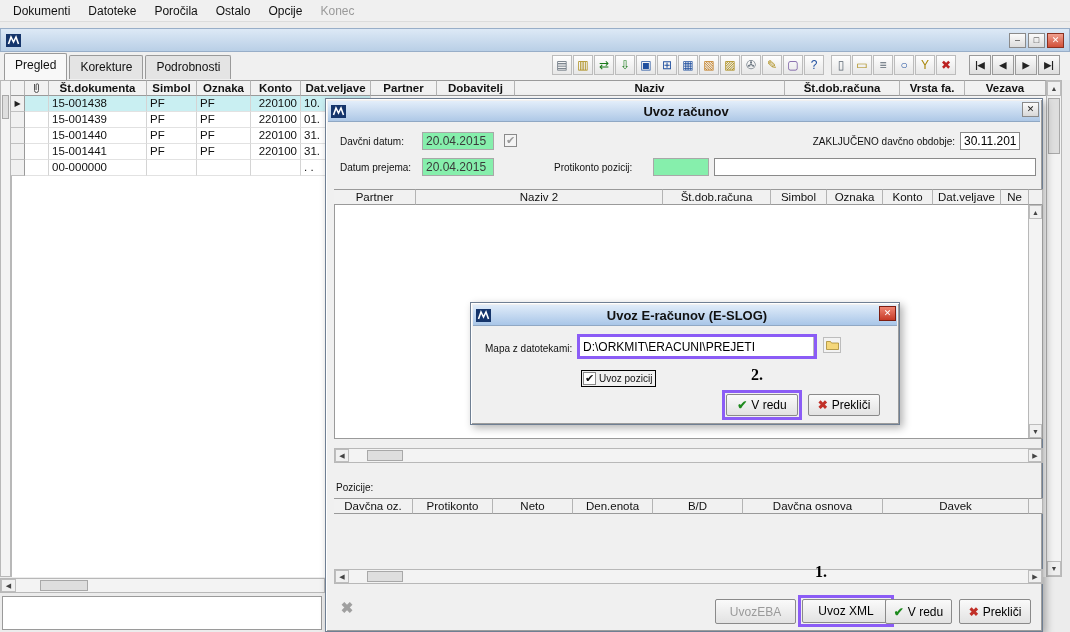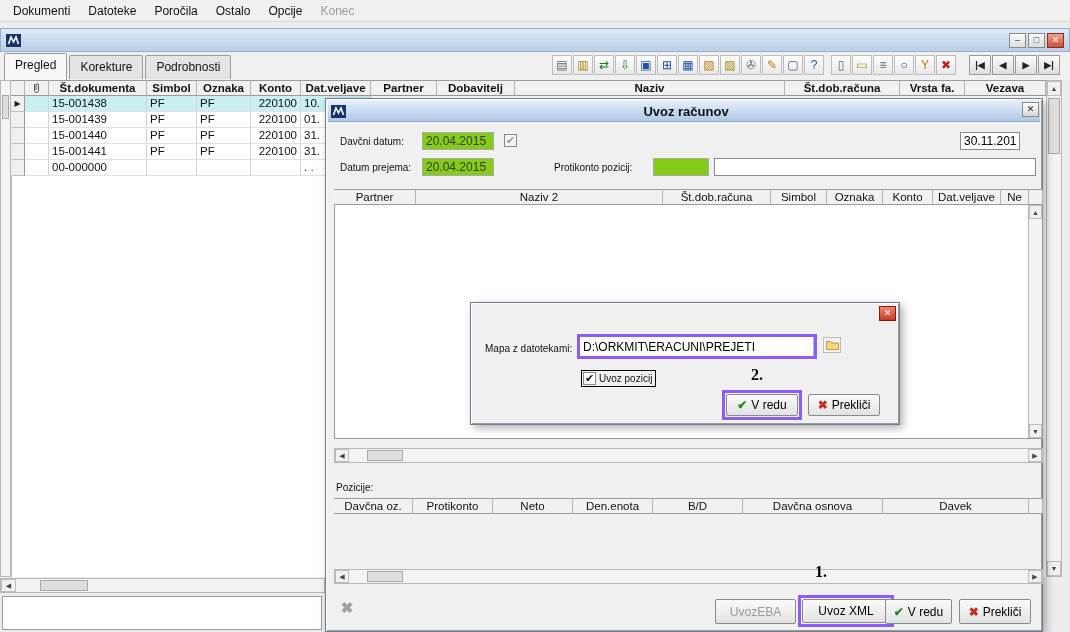--- a/index.html
+++ b/index.html
@@ -49,21 +49,21 @@
   .sb-thumb { background:#dedede; border:1px solid #a8a8a8; position:absolute; }
 
   
   .dialog { background:#f0f0f0; border:1px solid #6f7f93; box-shadow: inset 1px 1px 0 #ffffff, inset -1px -1px 0 #9c9c9c, 3px 3px 8px rgba(0,0,0,.3); }
   .dlg-titlebar { position:absolute; left:2px; top:2px; right:2px; height:21px; background:linear-gradient(#e3eefa,#aec8e6); border-bottom:1px solid #90a8c4; display:flex; align-items:center; }
   .dlg-title { position:absolute; left:4px; right:0; text-align:center; font-weight:bold; font-size:13px; }
   .dlg-close { position:absolute; right:3px; top:3px; width:17px; height:15px; border:1px solid #8a8a8a; background:linear-gradient(#fbfbfb,#d8d8d8); font-size:9px; line-height:12px; text-align:center; color:#222; z-index:3; }
   .dlg-close.red { background:linear-gradient(#ef8572,#c63a27); color:#fff; border-color:#7c1d10; }
   .lbl { font-size:10px; white-space:nowrap; }
   .field { height:18px; border:1px solid #8a8a8a; background:#fff; font-size:12px; padding:0 3px; font-family:"Liberation Sans",sans-serif; }
-  .field.dis { background:#84cc16; color:#3a3a3a; border-color:#a8a8a8; }
+  .field.dis { background:#86efac; color:#3a3a3a; border-color:#a8a8a8; }
   .cb { width:13px; height:13px; border:1px solid #8a8a8a; background:#fff; font-size:11px; line-height:11px; text-align:center; display:inline-block; }
   .cb.dis { color:#9a9a9a; background:#f4f4f4; }
 
   .btn { display:inline-flex; align-items:center; justify-content:center; gap:4px; background:linear-gradient(#fafafa,#e2e2e2); border:1px solid #8a8a8a; border-radius:2px; font-size:12px; }
   .btn .bi-check { color:#1d8a1d; font-weight:bold; }
   .btn .bi-cross { color:#c13028; font-weight:bold; }
   .btn.dis { color:#9a9a9a; }
   .ann-box { border:3px solid #8b5cf6; padding:1px; display:inline-block; background:transparent; }
   .ann-num { font-weight:bold; font-size:16px; color:#000; font-family:"Liberation Serif",serif; }
 
@@ -226,20 +226,21 @@
         <rect width="15" height="13" fill="#15356b"></rect>
         <path d="M2.5 10 L5 3 L7.5 8 L10 3 L12.5 10" stroke="#fff" fill="none" stroke-width="1.6"></path>
       </svg>
     <span class="dlg-title">Uvoz računov</span>
   </div>
   <span class="dlg-close">✕</span>
 
   <span class="abs lbl" style="left:14px;top:37px;">Davčni datum:</span>
   <input class="abs field dis" style="left: 96px; top: 33px; width: 72px;" readonly="" value="20.04.2015">
   <span class="abs cb dis" style="left:178px;top:35px;">✔</span>
+  <span class="abs lbl" style="left:415px;top:37px;width:214px;text-align:right;">ZAKLJUČENO davčno obdobje:</span>
   <input class="abs field" style="left: 634px; top: 33px; width: 60px;" value="30.11.2014">
 
   <span class="abs lbl" style="left:14px;top:63px;">Datum prejema:</span>
   <input class="abs field dis" style="left: 96px; top: 59px; width: 72px;" readonly="" value="20.04.2015">
   <span class="abs lbl" style="left:228px;top:63px;">Protikonto pozicij:</span>
   <input class="abs field dis" style="left: 327px; top: 59px; width: 56px;" readonly="">
   <input class="abs field" style="left: 388px; top: 59px; width: 322px;">
 
   <div class="abs dgrid-h" style="left:8px;top:90px;width:709px;">
     <div class="ghc" style="width:82px;">Partner</div>
@@ -299,20 +300,27 @@
       <span class="bi-check">✔</span>
       <span>V redu</span>
     </button>
   <button class="abs btn" style="left:633px;top:500px;width:72px;height:25px;">
       <span class="bi-cross">✖</span>
       <span>Prekliči</span>
     </button>
 </div>
 
 <div class="abs dialog" style="left:470px;top:302px;width:430px;height:123px;z-index:20;">
+  <div class="dlg-titlebar" style="background:linear-gradient(#e0ecf9,#a9c6e8);">
+    <svg class="mit" viewBox="0 0 15 13" width="15" height="13" style="margin-left:3px;">
+        <rect width="15" height="13" fill="#15356b"></rect>
+        <path d="M2.5 10 L5 3 L7.5 8 L10 3 L12.5 10" stroke="#fff" fill="none" stroke-width="1.6"></path>
+      </svg>
+    <span class="dlg-title">Uvoz E-računov (E-SLOG)</span>
+  </div>
   <span class="dlg-close red">✕</span>
 
   <span class="abs lbl" style="left:14px;top:40px;">Mapa z datotekami:</span>
   <span class="abs ann-box" style="left:106px;top:31px;padding:0;"><input class="field" style="width: 234px; height: 19px; border-top: none; border-bottom: none; border-left: none; border-image: initial; border-right: 1px solid rgb(187, 187, 187);" value="D:\ORKMIT\ERACUNI\PREJETI"></span>
   <span class="abs folder-btn" style="left:352px;top:34px;">
     <svg width="13" height="10" viewBox="0 0 13 10">
         <path d="M0.5 1.5 h4 l1 1.5 h7 v6.5 h-12 z" fill="#f5d77a" stroke="#a88a30" stroke-width="0.8"></path>
       </svg>
   </span>
 

